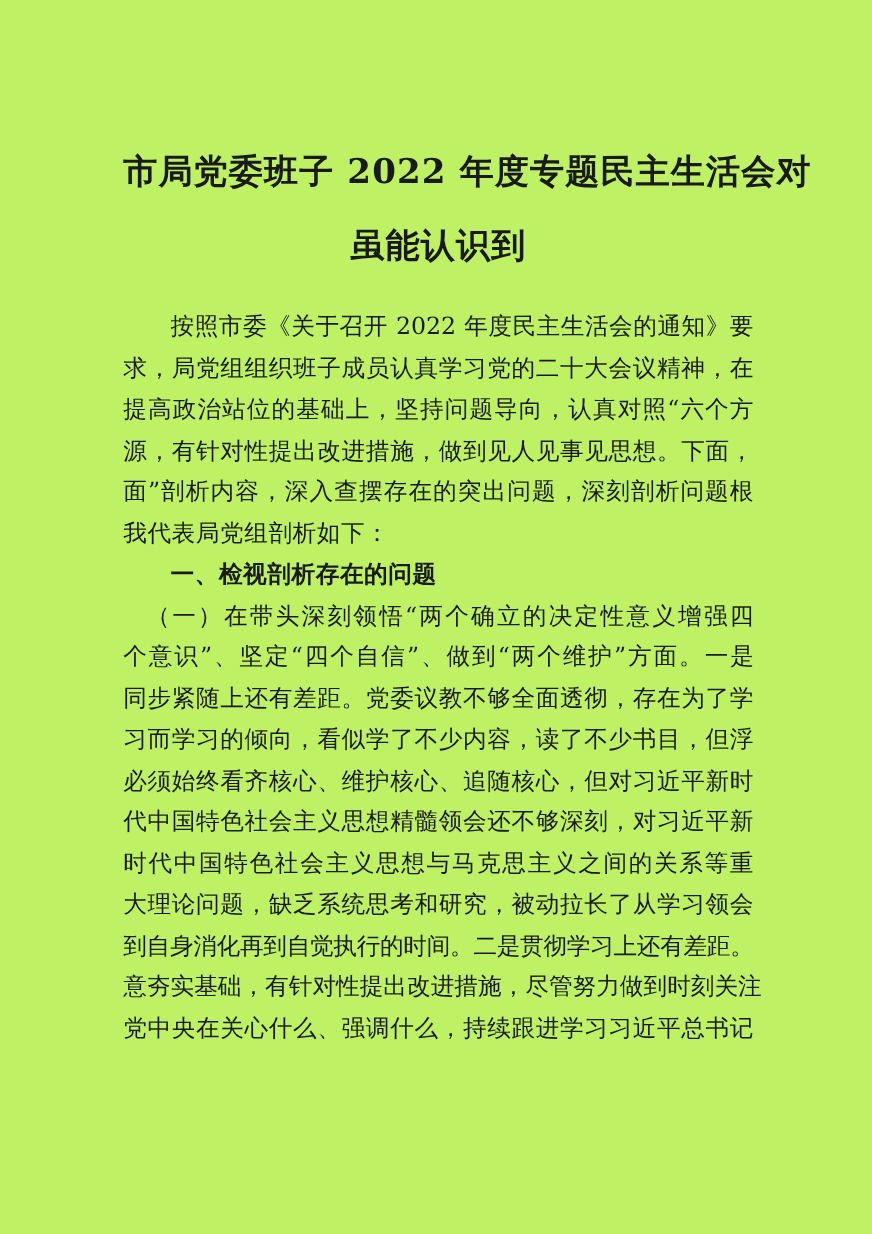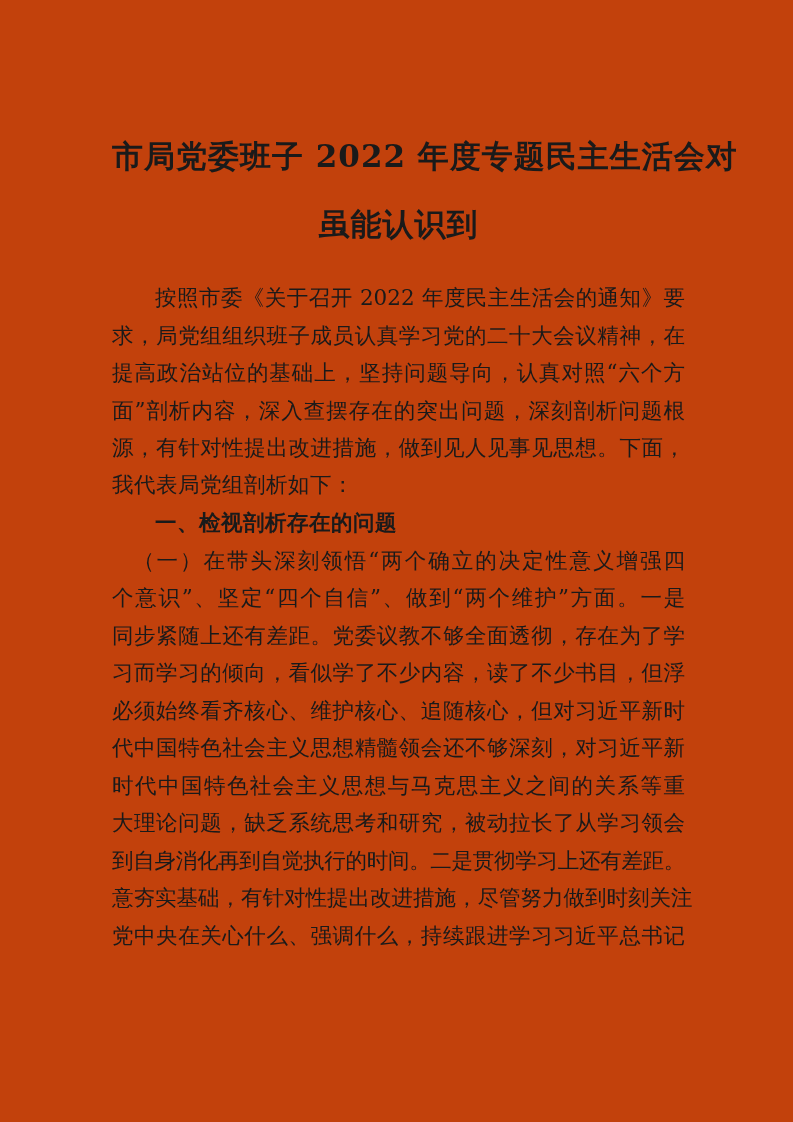--- a/index.html
+++ b/index.html
@@ -1,20 +1,20 @@
 <!DOCTYPE html>
 <html><head>
 <meta charset="utf-8">
 <style>
   html, body { margin: 0; padding: 0; background: #ffffff; }
   .page {
     position: relative;
     width: 793px;
     height: 1122px;
-    background: #c2410c;
+    background: #bef264;
     overflow: hidden;
     color: #1a1a1a;
     font-family: "DejaVu Serif", serif;
   }
   .title-block {
     position: absolute;
     top: 122px;
     left: 112px;
     width: 573px;
     text-align: center;
@@ -39,21 +39,20 @@
     line-height: 37.5px;
     white-space: nowrap;
     text-align: justify;
     text-align-last: justify;
     font-family: "DejaVu Serif", serif;
   }
   .line.nofill {
     text-align: left;
     text-align-last: left;
     letter-spacing: 0.5px;
-    font-family: Liberation Serif, serif;
   }
   .line.heading {
     font-family: "DejaVu Sans", sans-serif;
     font-weight: 700;
   }
   .line.indent2 { text-indent: 43px; }
   .line.indent1 { text-indent: 21px; }
   .line.tight { letter-spacing: -0.35px; }
 </style>
 </head>
@@ -61,22 +60,22 @@
 
 <div class="page">
   <div class="title-block">
     <div class="title-line">市局党委班子 2022 年度专题民主生活会对</div>
     <div class="title-line">虽能认识到</div>
   </div>
   <div class="doc-body">
       <div class="line indent2">按照市委《关于召开 2022 年度民主生活会的通知》要</div>
       <div class="line">求，局党组组织班子成员认真学习党的二十大会议精神，在</div>
       <div class="line">提高政治站位的基础上，坚持问题导向，认真对照“六个方</div>
+      <div class="line">源，有针对性提出改进措施，做到见人见事见思想。下面，</div>
       <div class="line">面”剖析内容，深入查摆存在的突出问题，深刻剖析问题根</div>
-      <div class="line">源，有针对性提出改进措施，做到见人见事见思想。下面，</div>
       <div class="line nofill">我代表局党组剖析如下：</div>
       <div class="line heading nofill indent2">一、检视剖析存在的问题</div>
       <div class="line indent1">（一）在带头深刻领悟“两个确立的决定性意义增强四</div>
       <div class="line tight">个意识”、坚定“四个自信”、做到“两个维护”方面。一是</div>
       <div class="line">同步紧随上还有差距。党委议教不够全面透彻，存在为了学</div>
       <div class="line">习而学习的倾向，看似学了不少内容，读了不少书目，但浮</div>
       <div class="line">必须始终看齐核心、维护核心、追随核心，但对习近平新时</div>
       <div class="line">代中国特色社会主义思想精髓领会还不够深刻，对习近平新</div>
       <div class="line">时代中国特色社会主义思想与马克思主义之间的关系等重</div>
       <div class="line">大理论问题，缺乏系统思考和研究，被动拉长了从学习领会</div>

